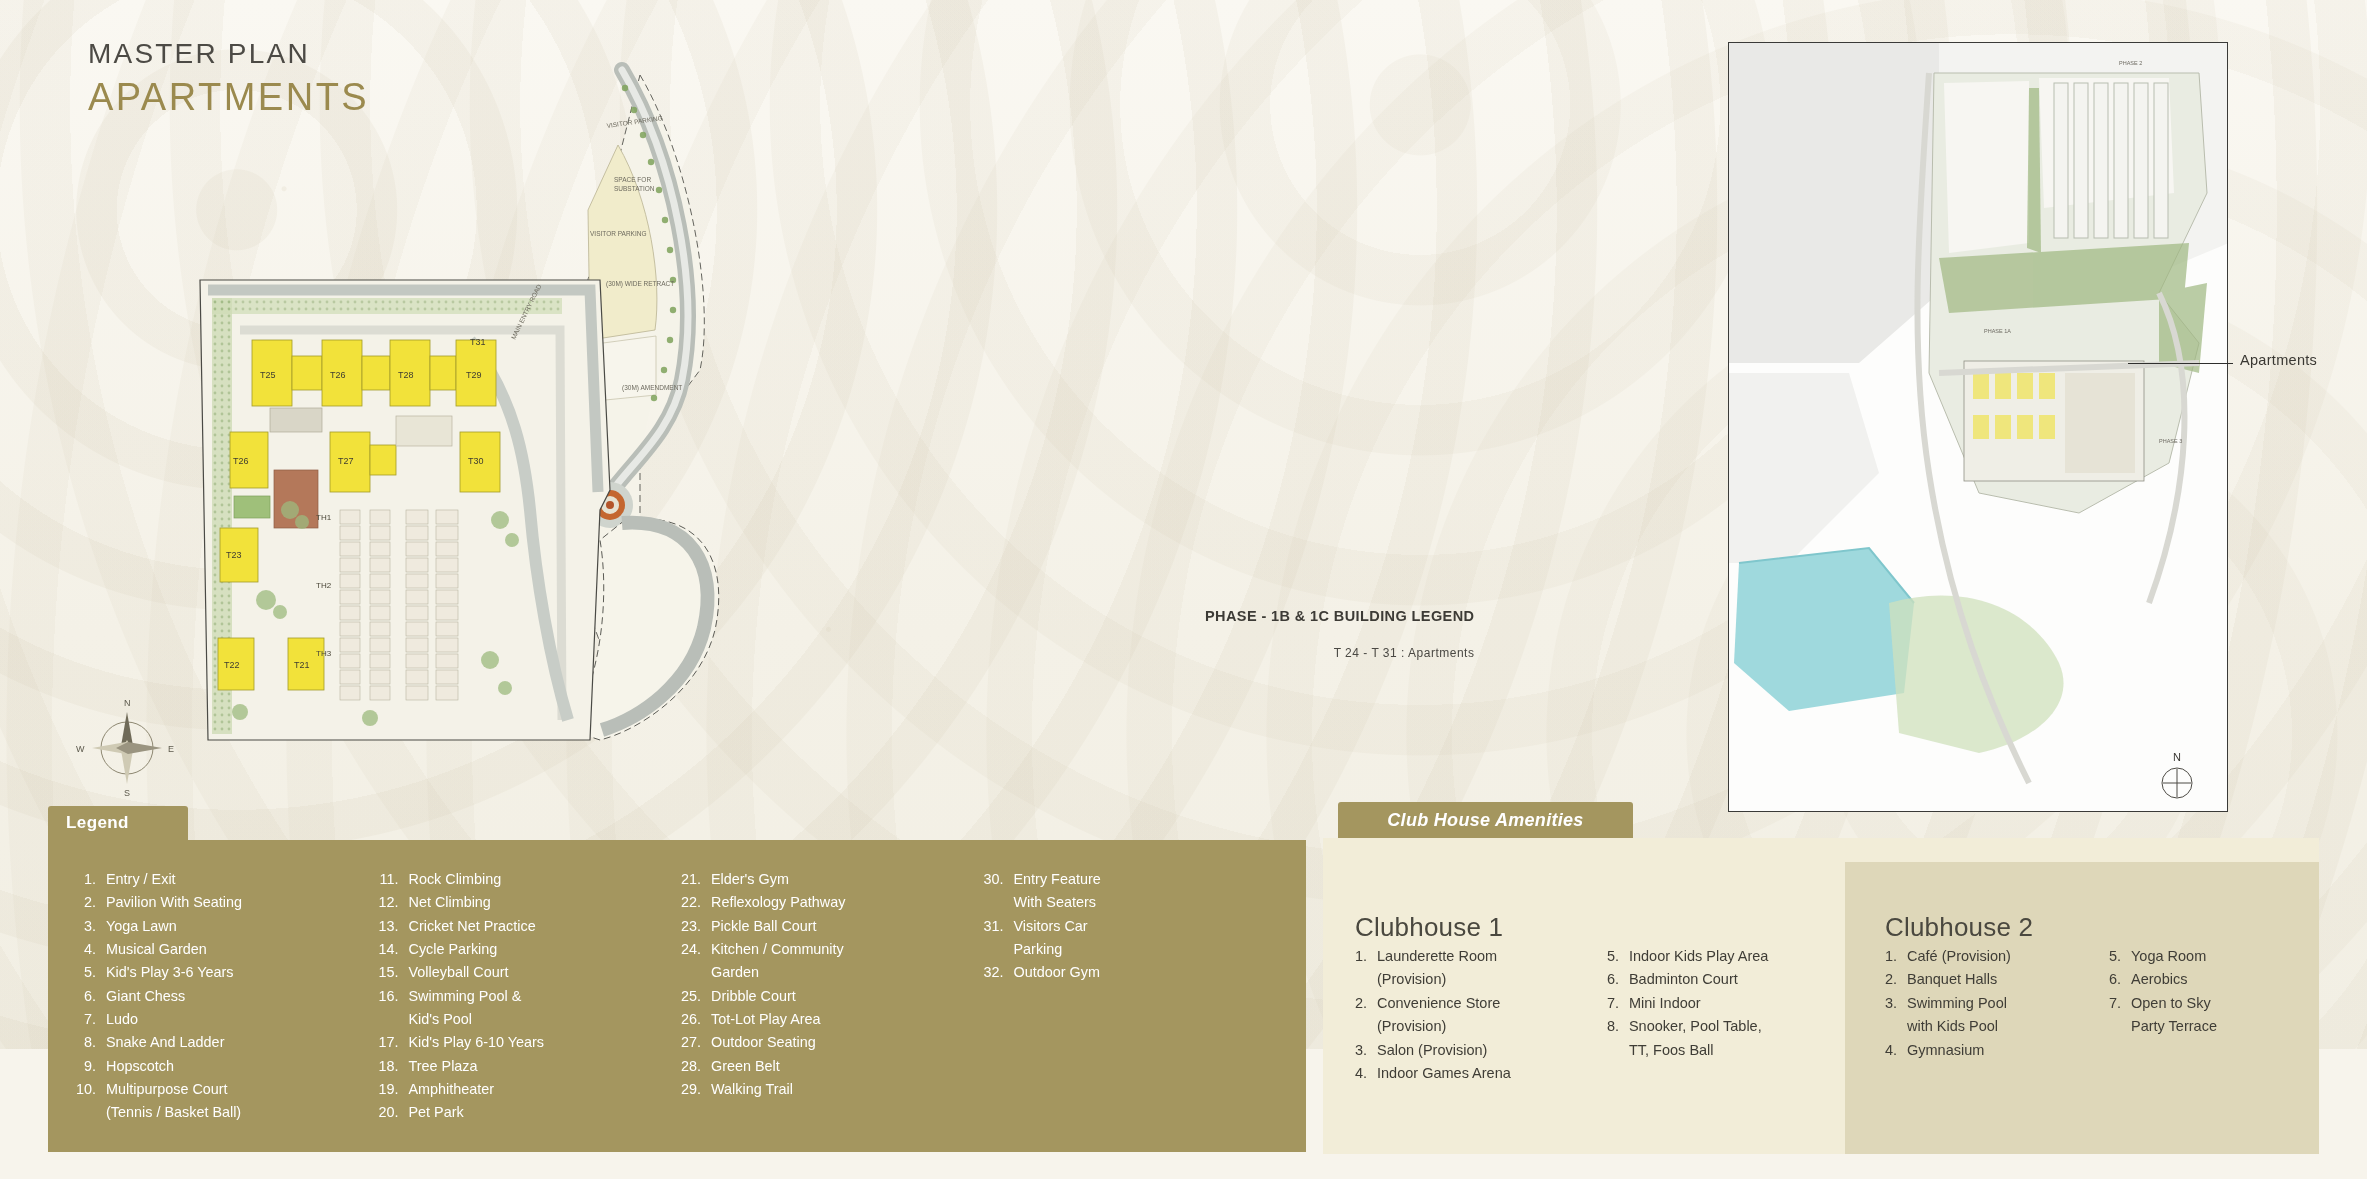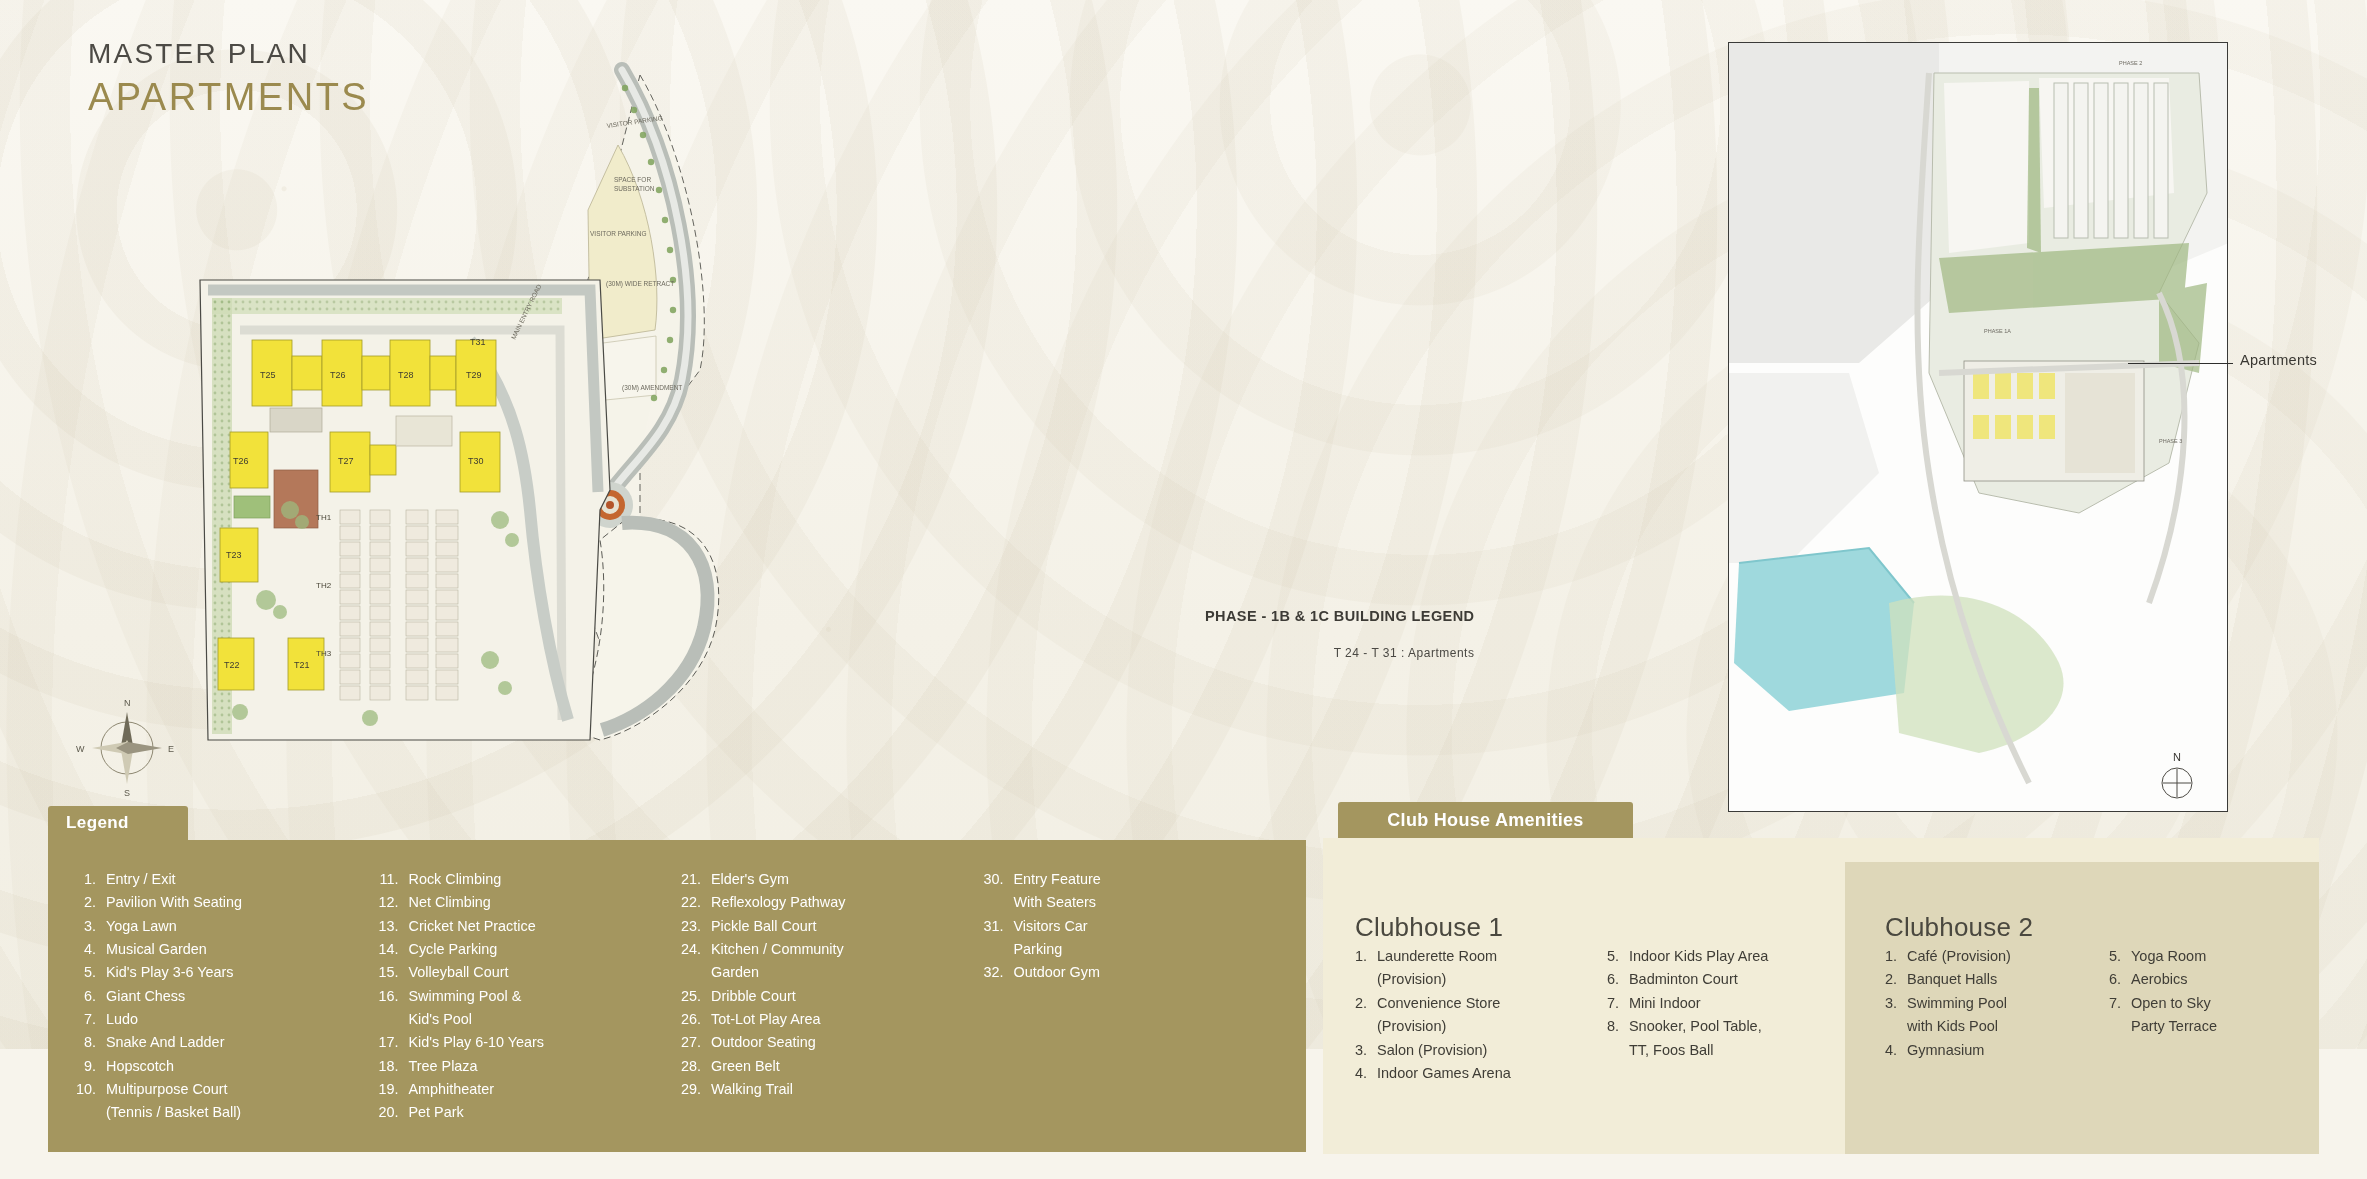--- a/index.html
+++ b/index.html
@@ -78,21 +78,21 @@
   .legend-col { width: 25%; padding-right: 10px; }
   .legend-item { display: flex; font-size: 14.4px; color: #ffffff; line-height: 1.62; }
   .legend-num { width: 34px; text-align: right; padding-right: 10px; flex: 0 0 34px; }
   .legend-txt { flex: 1 1 auto; }
   .legend-txt .cont { display: block; }
 
   
   #club-tab {
     position: absolute; left: 1338px; top: 802px; width: 295px; height: 36px;
     background: #a4965f; border-radius: 3px 3px 0 0;
-    display: flex; align-items: center; justify-content: center;
+    display: flex; align-items: center; justify-content: center; font-style: italic;
   }
   #club-tab span { color: #fff; font-size: 18px; font-weight: bold; letter-spacing: .3px; }
   #club-band {
     position: absolute; left: 1323px; top: 838px; width: 996px; height: 316px;
     background: #f2edd8;
   }
   #club2-panel {
     position: absolute; left: 1845px; top: 862px; width: 474px; height: 292px;
     background: #ded7b9;
   }

